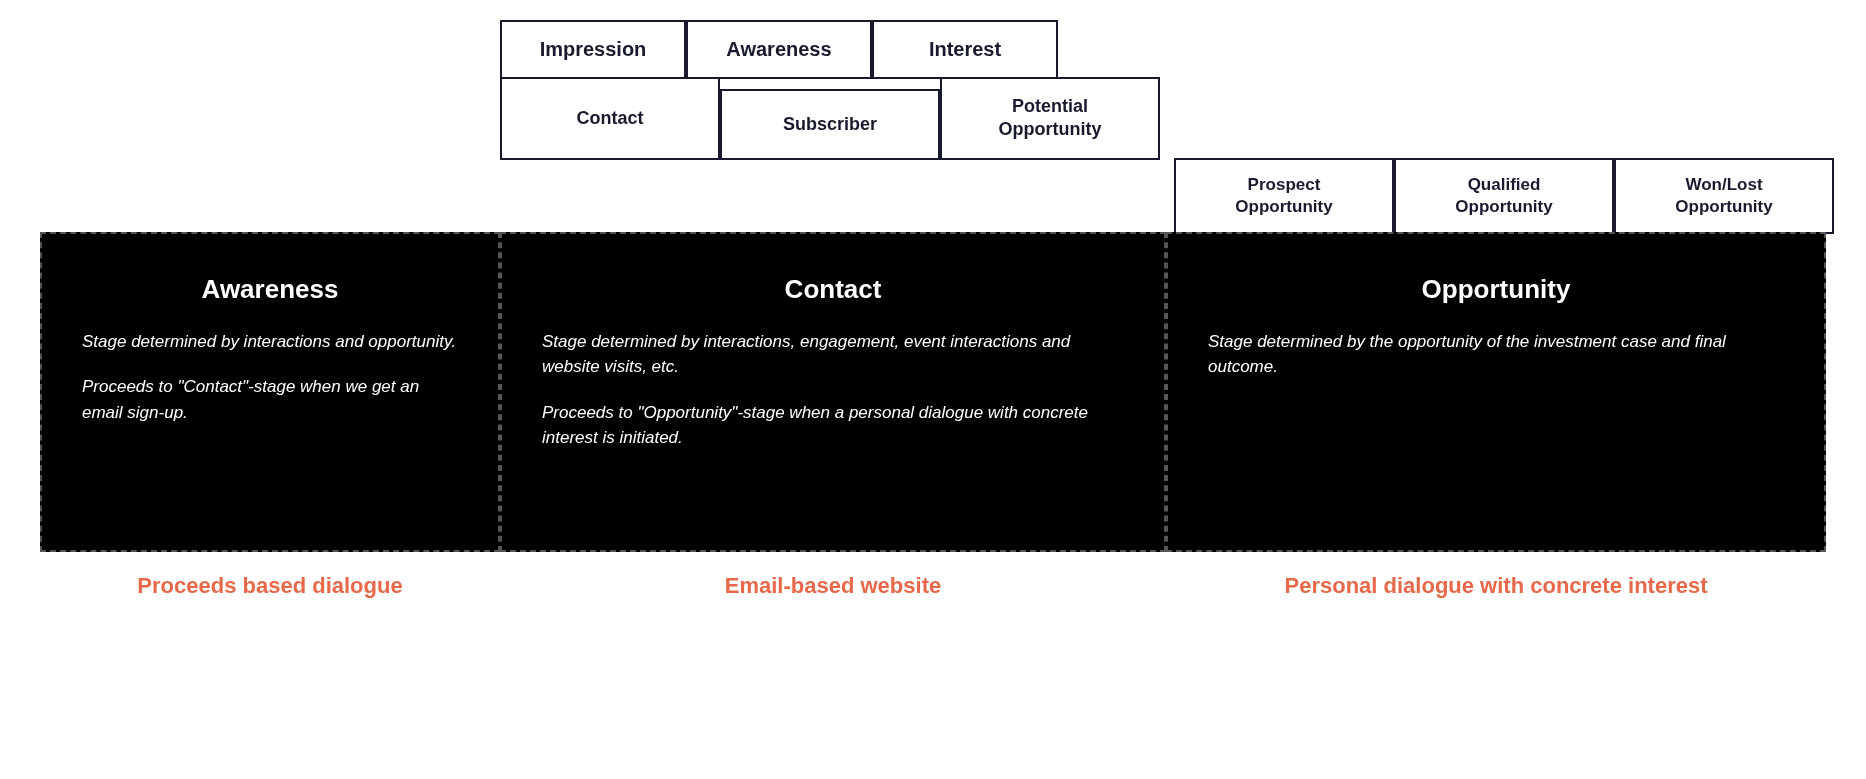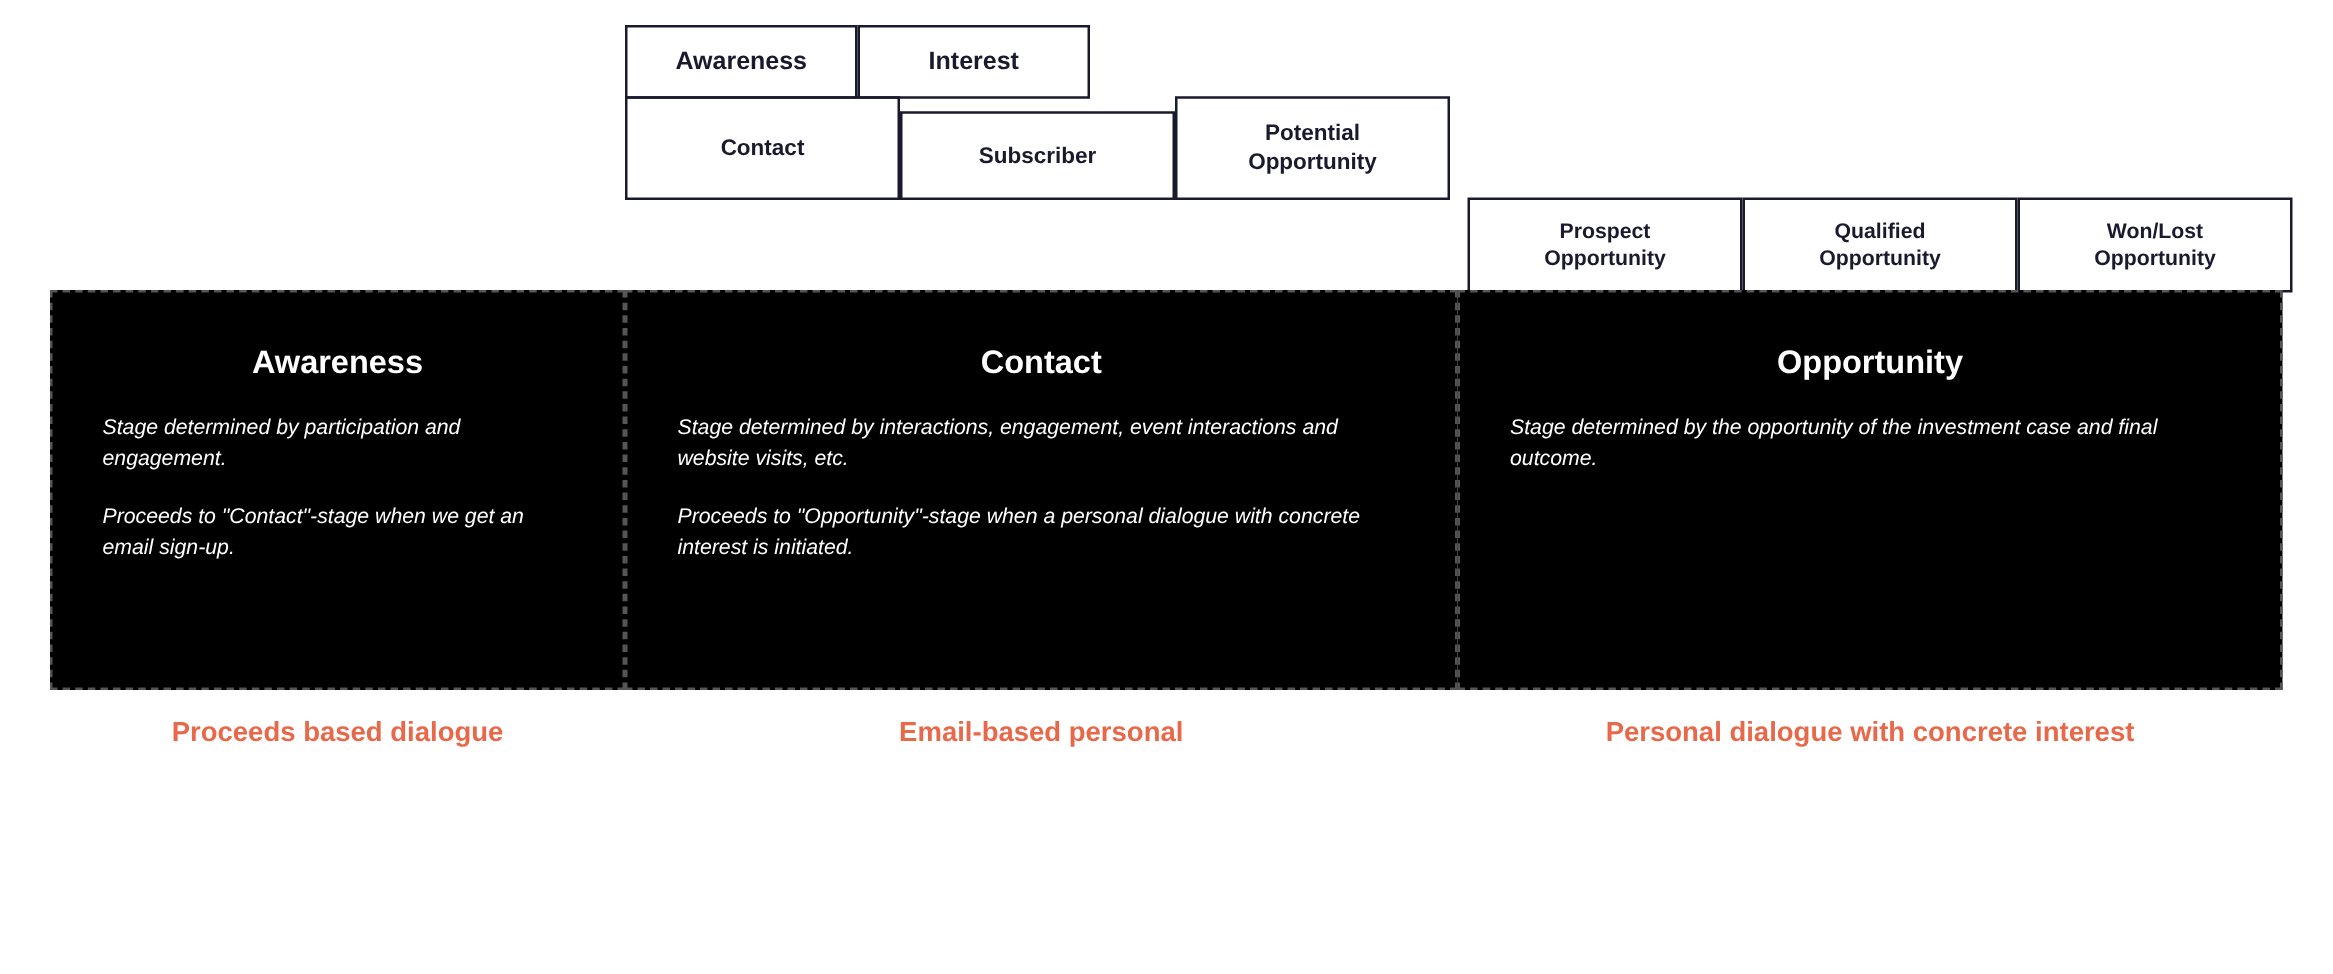--- a/index.html
+++ b/index.html
@@ -206,20 +206,23 @@
     }
   </style>
 </head>
 <body>
 
 <div class="main-container">
 
   <div class="top-header">
     <div class="top-header-spacer"></div>
     <div class="top-header-cells">
+      <div class="header-cell header-cell-impression">
+        <span>Impression</span>
+      </div>
       <div class="header-cell header-cell-awareness">
         <span>Awareness</span>
       </div>
       <div class="header-cell header-cell-interest">
         <span>Interest</span>
       </div>
     </div>
   </div>
 
   <div class="mid-header">
@@ -249,41 +252,41 @@
       <div class="sub-cell sub-cell-wonlost">
         <span>Won/Lost<br>Opportunity</span>
       </div>
     </div>
   </div>
 
   <div class="content-row">
 
     <div class="content-section content-section-awareness">
       <div class="section-title">Awareness</div>
-      <div class="section-text">Stage determined by participation and engagement.</div>
+      <div class="section-text">Stage determined by interactions and opportunity.</div>
       <div class="section-text">Proceeds to "Contact"-stage when we get an email sign-up.</div>
     </div>
 
     <div class="content-section content-section-contact">
       <div class="section-title">Contact</div>
       <div class="section-text">Stage determined by interactions, engagement, event interactions and website visits, etc.</div>
       <div class="section-text">Proceeds to "Opportunity"-stage when a personal dialogue with concrete interest is initiated.</div>
     </div>
 
     <div class="content-section content-section-opportunity">
       <div class="section-title">Opportunity</div>
       <div class="section-text">Stage determined by the opportunity of the investment case and final outcome.</div>
     </div>
   </div>
 
   <div class="bottom-row">
     <div class="bottom-label bottom-label-awareness">
       <span>Proceeds based dialogue</span>
     </div>
     <div class="bottom-label bottom-label-contact">
-      <span>Email-based personal</span>
+      <span>Email-based website</span>
     </div>
     <div class="bottom-label bottom-label-opportunity">
       <span>Personal dialogue with concrete interest</span>
     </div>
   </div>
 
 </div>
 
 </body></html>

